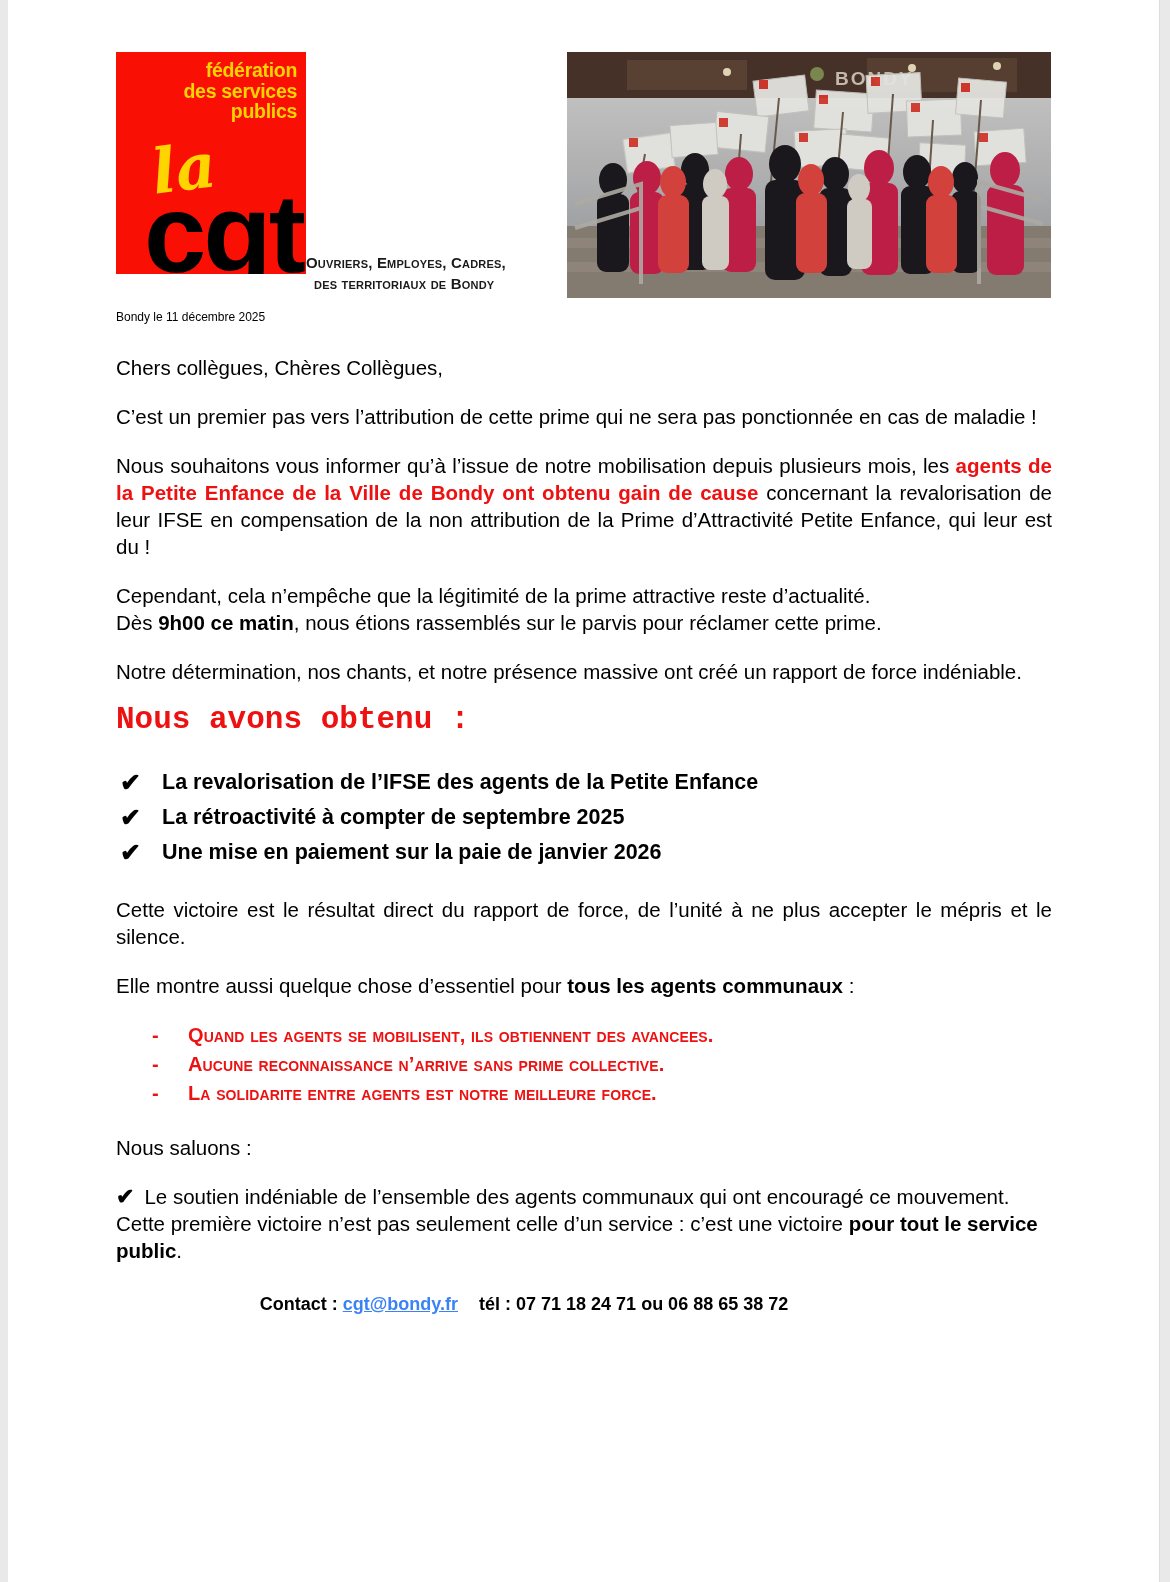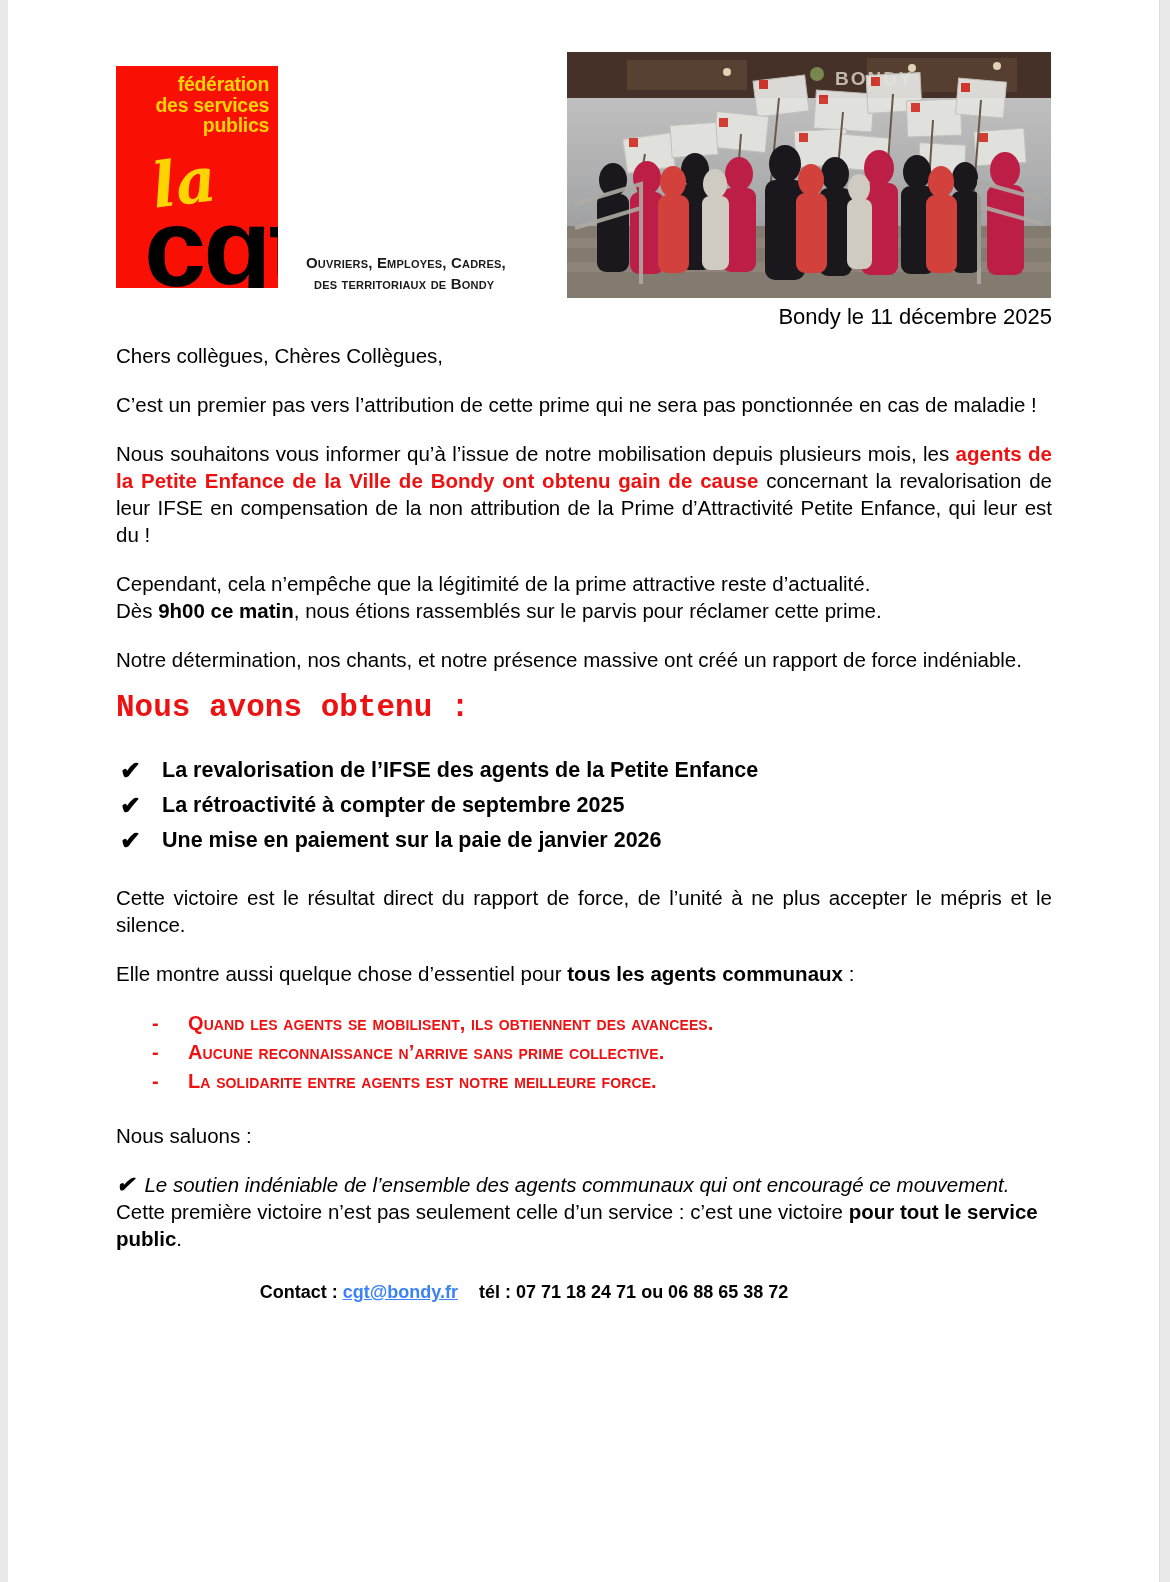--- a/index.html
+++ b/index.html
@@ -32,26 +32,25 @@
     height: 300px;
   }
 
   .logo-block {
     position: absolute;
     left: 108px;
     top: 52px;
     width: 170px;
   }
   .cgt-logo {
-    width: 162px;
+    width: 190px;
     height: 222px;
     background: #fa0f04;
     position: relative;
     overflow: hidden;
-    margin-top: 14px;
   }
   .cgt-fed {
     position: absolute;
     top: 8px;
     right: 9px;
     text-align: right;
     color: #ffd400;
     font-weight: bold;
     font-size: 19.5px;
     line-height: 20.5px;
@@ -111,24 +110,23 @@
   
   .content {
     position: absolute;
     left: 108px;
     top: 306px;
     width: 936px;
     color: #000000;
   }
 
   .dateline {
-    font-size: 22px;
+    font-size: 12px;
     line-height: 22px;
-    margin-bottom: 14px;
-    text-align: right;
+    margin-bottom: 26px;
   }
 
   p.para {
     font-size: 20.5px;
     line-height: 27px;
     margin: 0 0 22px 0;
     text-align: justify;
   }
   p.para.nojust { text-align: left; }
 
@@ -185,21 +183,20 @@
     left: 0;
     top: 0;
   }
 
   p.salut-item {
     font-size: 20.5px;
     line-height: 27px;
     margin: 8px 0 0 0;
     text-align: justify;
     position: relative;
-    font-style: italic;
   }
   p.salut-item .tick {
     font-size: 22px;
     font-weight: bold;
     padding-right: 10px;
   }
 
   .contact {
     margin-top: 28px;
     text-align: center;

